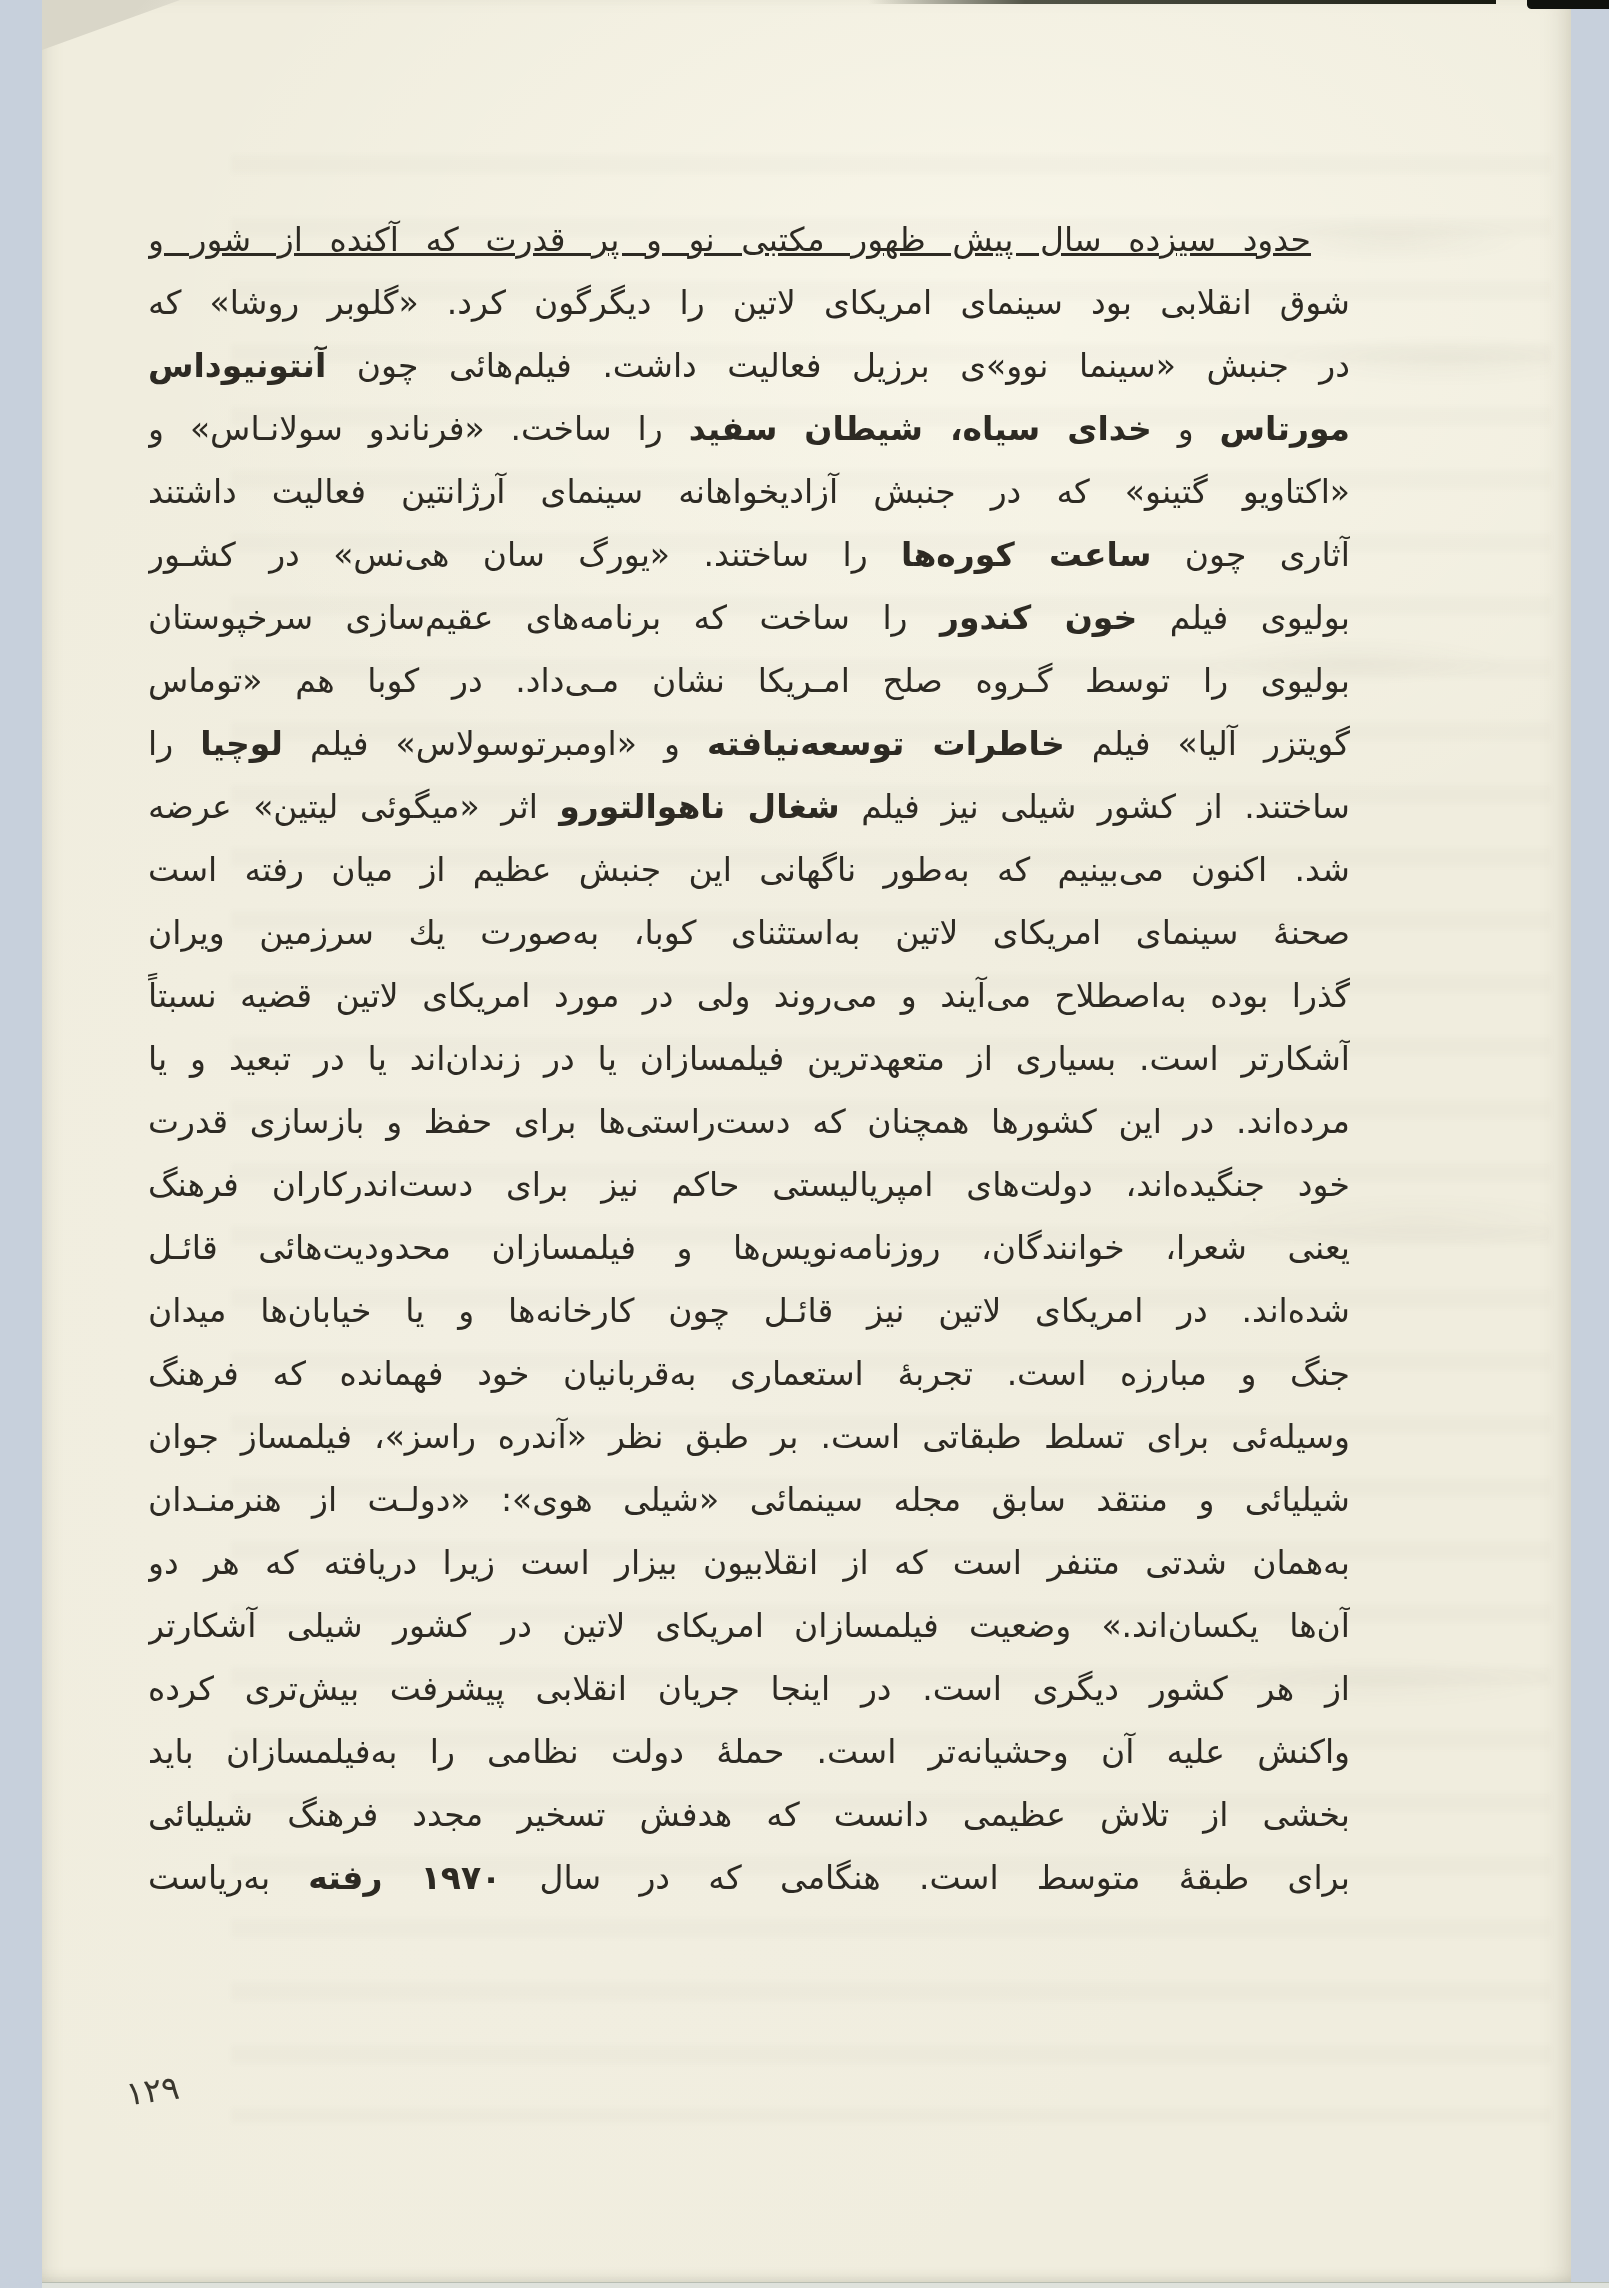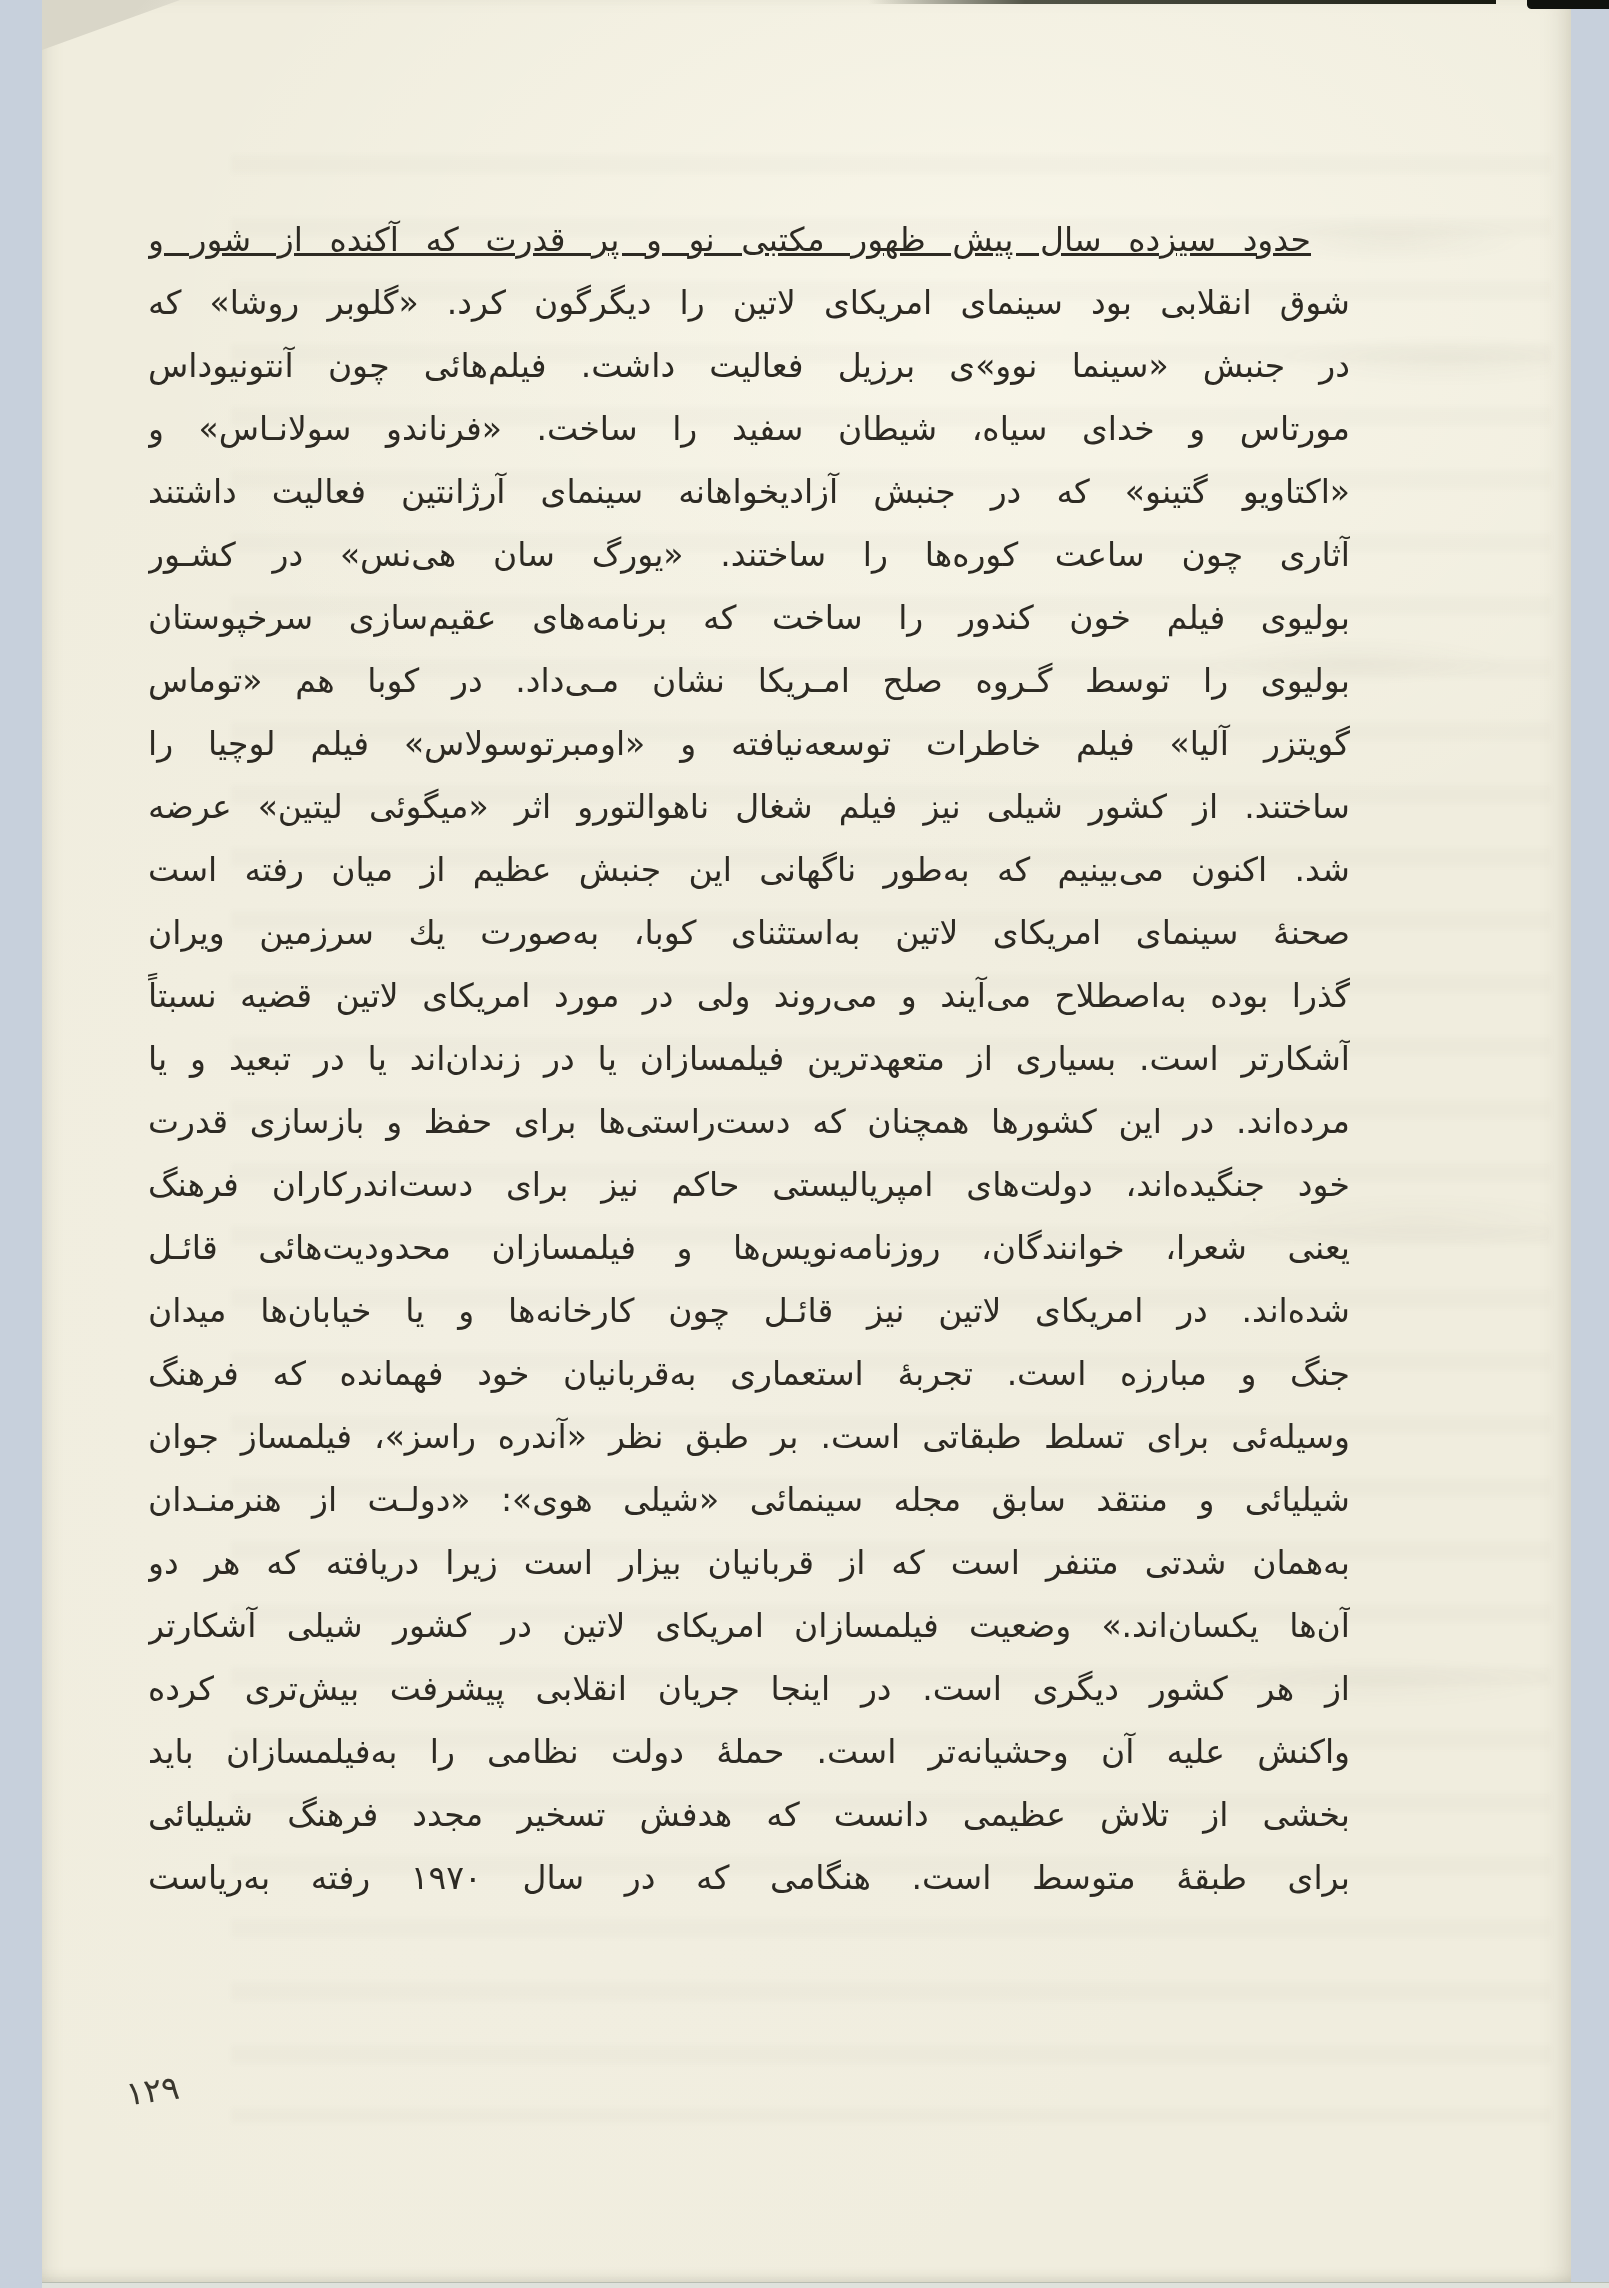--- a/index.html
+++ b/index.html
@@ -65,21 +65,21 @@
   }
   .line{
     height:63px;line-height:63px;
     text-align:justify;text-align-last:justify;
     overflow:hidden;white-space:nowrap;
   }
   
   .line{white-space:normal;}
   .line.last{text-align-last:right;}
   .line.indent{padding-right:39px;text-decoration:underline;}
-  .line .b{font-weight:normal;}
+  .line .b{font-weight:bold;}
 
   .page-number{
     position:absolute;left:126px;top:2071px;
     direction:rtl;
     font-size:33px;color:#3a372e;
     letter-spacing:2.8px;
     transform:rotate(-8deg);
   }
 </style>
 </head>
@@ -107,21 +107,21 @@
       <div class="line"><span>صحنهٔ سینمای امریکای لاتین به‌استثنای کوبا، به‌صورت یك سرزمین ویران</span></div>
       <div class="line"><span>گذرا بوده به‌اصطلاح می‌آیند و می‌روند ولی در مورد امریکای لاتین قضیه نسبتاً</span></div>
       <div class="line"><span>آشکارتر است. بسیاری از متعهدترین فیلمسازان یا در زندان‌اند یا در تبعید و یا</span></div>
       <div class="line"><span>مرده‌اند. در این کشورها همچنان که دست‌راستی‌ها برای حفظ و بازسازی قدرت</span></div>
       <div class="line"><span>خود جنگیده‌اند، دولت‌های امپریالیستی حاکم نیز برای دست‌اندرکاران فرهنگ</span></div>
       <div class="line"><span>یعنی شعرا، خوانندگان، روزنامه‌نویس‌ها و فیلمسازان محدودیت‌هائی قائـل</span></div>
       <div class="line"><span>شده‌اند. در امریکای لاتین نیز قائـل چون کارخانه‌ها و یا خیابان‌ها میدان</span></div>
       <div class="line"><span>جنگ و مبارزه است. تجربهٔ استعماری به‌قربانیان خود فهمانده که فرهنگ</span></div>
       <div class="line"><span>وسیله‌ئی برای تسلط طبقاتی است. بر طبق نظر «آندره راسز»، فیلمساز جوان</span></div>
       <div class="line"><span>شیلیائی و منتقد سابق مجله سینمائی «شیلی هوی»: «دولـت از هنرمنـدان</span></div>
-      <div class="line"><span>به‌همان شدتی متنفر است که از قربانیان بیزار است زیرا دریافته که هر دو</span></div>
+      <div class="line"><span>به‌همان شدتی متنفر است که از انقلابیون بیزار است زیرا دریافته که هر دو</span></div>
       <div class="line"><span>آن‌ها یکسان‌اند.» وضعیت فیلمسازان امریکای لاتین در کشور شیلی آشکارتر</span></div>
       <div class="line"><span>از هر کشور دیگری است. در اینجا جریان انقلابی پیشرفت بیش‌تری کرده</span></div>
       <div class="line"><span>واکنش علیه آن وحشیانه‌تر است. حملهٔ دولت نظامی را به‌فیلمسازان باید</span></div>
       <div class="line"><span>بخشی از تلاش عظیمی دانست که هدفش تسخیر مجدد فرهنگ شیلیائی</span></div>
       <div class="line"><span>برای طبقهٔ متوسط است. هنگامی که در سال </span><span class="b">۱۹۷۰</span><span> </span><span class="b">رفته</span><span> به‌ریاست</span></div>
     </div>
 
   <div class="page-number" dir="rtl">۱۲۹</div>
 
   <div class="bottom-edge"></div>

